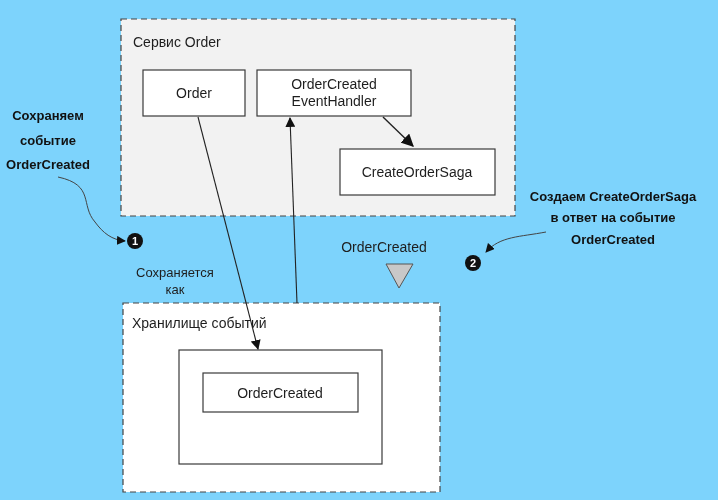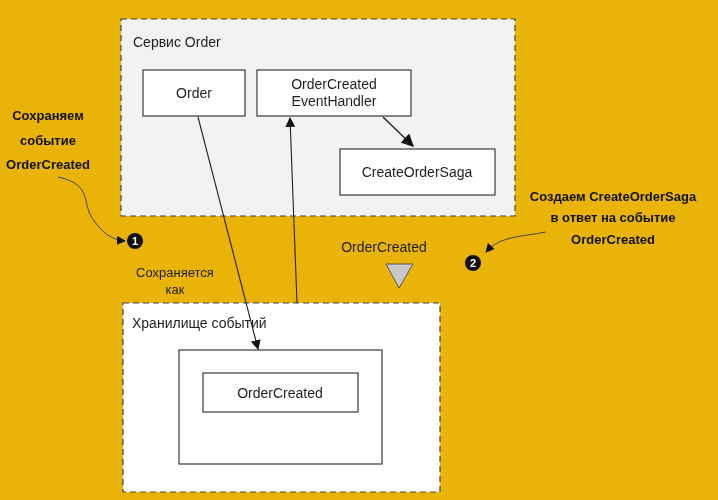--- a/index.html
+++ b/index.html
@@ -1,16 +1,16 @@
 <!DOCTYPE html>
 <html><head>
 <meta charset="utf-8">
 <style>
   html, body { margin: 0; padding: 0; background: #ffffff; }
-  #stage { position: relative; width: 718px; height: 500px; overflow: hidden; background: #eab308; }
+  #stage { position: relative; width: 718px; height: 500px; overflow: hidden; background: #7dd3fc; }
   #stage svg { position: absolute; left: 0; top: 0; }
   .lbl { font-family: "Liberation Sans", sans-serif; fill: #1e1e1e; }
   .box-text { font-size: 14px; text-anchor: middle; }
   .container-title { font-size: 14px; }
   .anno { font-family: "Liberation Sans", sans-serif; font-size: 13px; font-weight: bold; fill: #111; text-anchor: middle; }
   .badge-text { font-family: "Liberation Sans", sans-serif; font-size: 11px; font-weight: bold; fill: #ffffff; text-anchor: middle; }
 </style>
 </head>
 <body>
 

